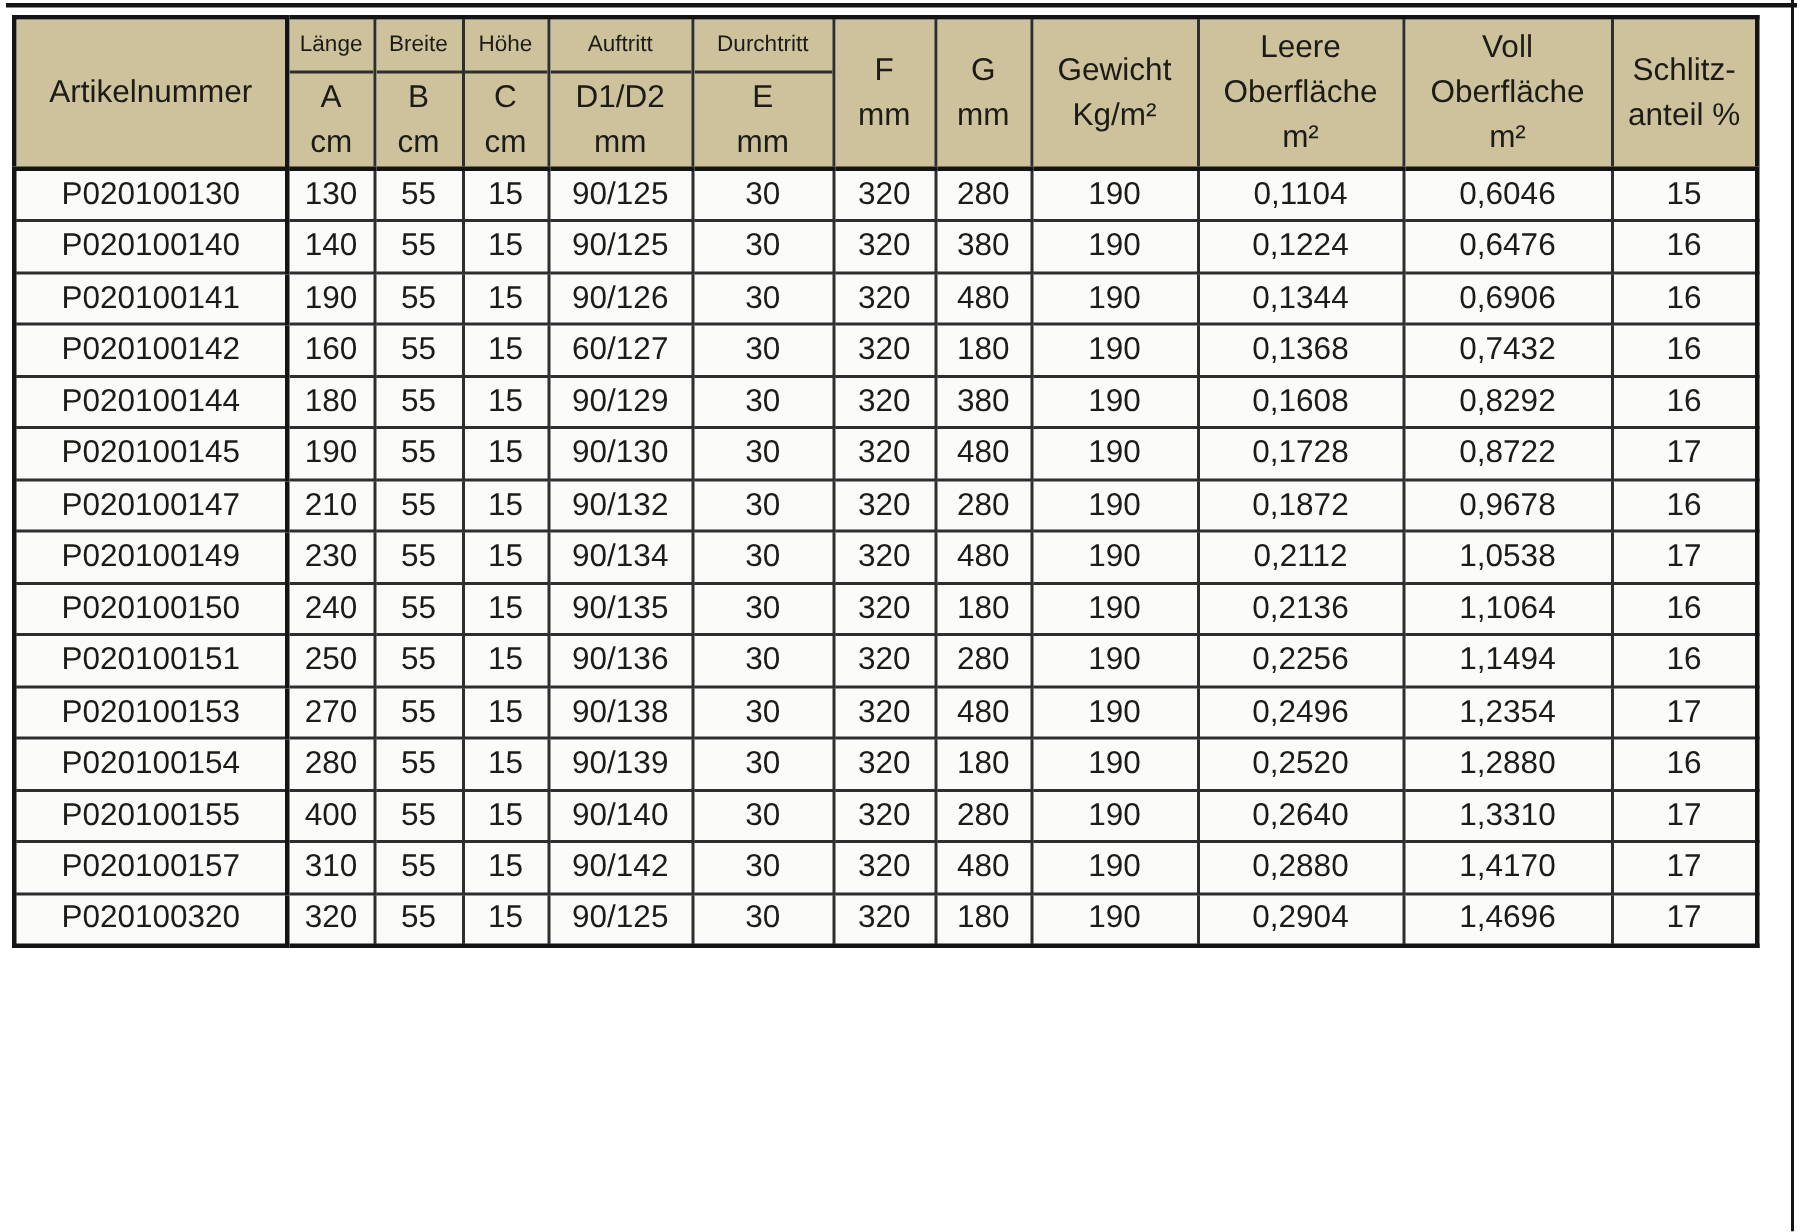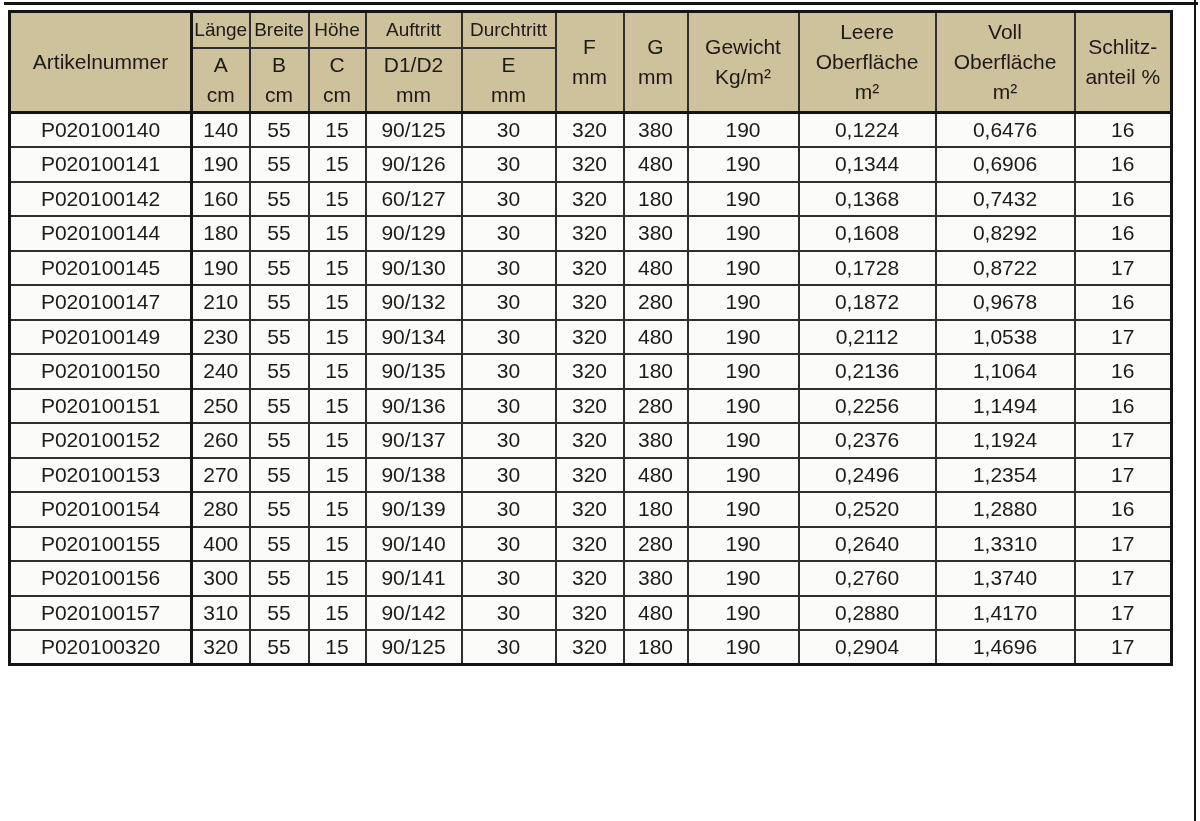--- a/index.html
+++ b/index.html
@@ -30,21 +30,21 @@
   }
   table.spec{border:3px solid var(--border-dark);}
   table.spec th:first-child,table.spec td:first-child{border-right:3px solid var(--border-dark);}
   table.spec thead th{
     background:var(--header-bg);
     border-bottom:3px solid var(--border-dark);
     height:101px;padding:0;font-weight:normal;
   }
   .hcell{display:flex;flex-direction:column;justify-content:center;align-items:center;height:100%;width:100%;}
   .dimcell{display:flex;flex-direction:column;height:100%;width:100%;}
-  .hgroup{height:36px;line-height:34px;font-size:19px;border-bottom:2px solid var(--border-thin);width:100%;}
+  .hgroup{height:36px;line-height:34px;font-size:15px;border-bottom:2px solid var(--border-thin);width:100%;}
   .hlower{flex:1;display:flex;flex-direction:column;justify-content:center;align-items:center;}
   .hline{line-height:30px;}
   tbody tr{height:34.5px;}
   tbody td{padding:0 2px;}
 </style>
 </head>
 <body>
 
 <div class="page">
   <div class="page-top-rule"></div>
@@ -158,20 +158,34 @@
           <div class="hcell">
             <div class="hline">Schlitz-</div>
             <div class="hline">anteil %</div>
             <div class="hline"></div>
           </div>
         </th>
       </tr>
     </thead>
     <tbody>
         <tr>
+          <td>P020100130</td>
+          <td>130</td>
+          <td>55</td>
+          <td>15</td>
+          <td>90/125</td>
+          <td>30</td>
+          <td>320</td>
+          <td>280</td>
+          <td>190</td>
+          <td>0,1104</td>
+          <td>0,6046</td>
+          <td>15</td>
+        </tr>
+        <tr>
           <td>P020100140</td>
           <td>140</td>
           <td>55</td>
           <td>15</td>
           <td>90/125</td>
           <td>30</td>
           <td>320</td>
           <td>380</td>
           <td>190</td>
           <td>0,1224</td>
@@ -284,34 +298,20 @@
           <td>90/136</td>
           <td>30</td>
           <td>320</td>
           <td>280</td>
           <td>190</td>
           <td>0,2256</td>
           <td>1,1494</td>
           <td>16</td>
         </tr>
         <tr>
-          <td>P020100152</td>
-          <td>260</td>
-          <td>55</td>
-          <td>15</td>
-          <td>90/137</td>
-          <td>30</td>
-          <td>320</td>
-          <td>380</td>
-          <td>190</td>
-          <td>0,2376</td>
-          <td>1,1924</td>
-          <td>17</td>
-        </tr>
-        <tr>
           <td>P020100153</td>
           <td>270</td>
           <td>55</td>
           <td>15</td>
           <td>90/138</td>
           <td>30</td>
           <td>320</td>
           <td>480</td>
           <td>190</td>
           <td>0,2496</td>
@@ -337,34 +337,20 @@
           <td>400</td>
           <td>55</td>
           <td>15</td>
           <td>90/140</td>
           <td>30</td>
           <td>320</td>
           <td>280</td>
           <td>190</td>
           <td>0,2640</td>
           <td>1,3310</td>
-          <td>17</td>
-        </tr>
-        <tr>
-          <td>P020100156</td>
-          <td>300</td>
-          <td>55</td>
-          <td>15</td>
-          <td>90/141</td>
-          <td>30</td>
-          <td>320</td>
-          <td>380</td>
-          <td>190</td>
-          <td>0,2760</td>
-          <td>1,3740</td>
           <td>17</td>
         </tr>
         <tr>
           <td>P020100157</td>
           <td>310</td>
           <td>55</td>
           <td>15</td>
           <td>90/142</td>
           <td>30</td>
           <td>320</td>

